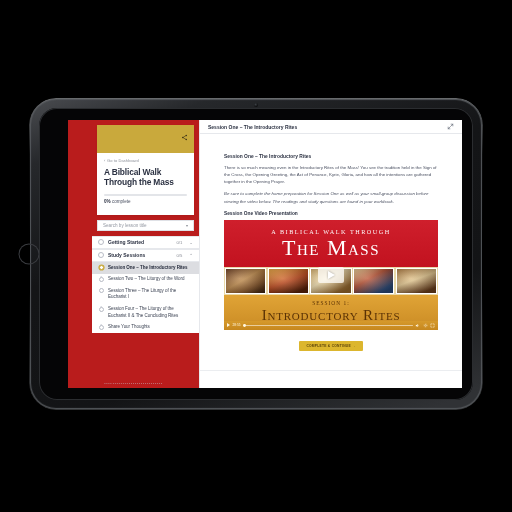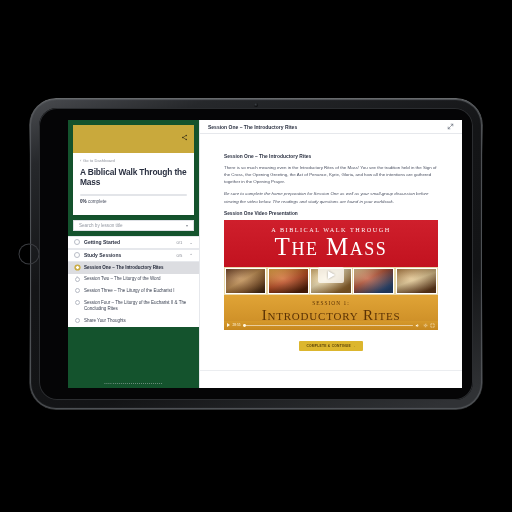--- a/index.html
+++ b/index.html
@@ -49,25 +49,26 @@
     position:absolute; left:38px; top:21px;
     width:394px; height:268px;
     background:#fff;
     overflow:hidden;
     display:flex;
   }
 
   
   .sidebar{
     width:137px; height:100%;
-    background:#14532d;
+    background:#b91c1c;
     display:flex; flex-direction:column;
     font-size:4.6px;
     color:#3b4252;
     position:relative;
+    padding-left:24px;
   }
   .sb-card{
     background:#fff;
     margin:5px 5px 0 5px;
     box-shadow:0 1px 2px rgba(0,0,0,.07);
   }
   .sb-gold{
     height:28px;
     background:#c9a93c;
     position:relative;
@@ -198,21 +199,21 @@
     background:#c9a93c;
     margin-bottom:7px;
   }
   .v-red{
     height:47px; width:100%;
     background:linear-gradient(180deg,#cf1f2c 0%, #c2121f 100%);
     display:flex; flex-direction:column; align-items:center; justify-content:center;
     font-family:"Liberation Serif", serif; color:#fff;
   }
   .v-red .l1{ font-size:6.2px; letter-spacing:1.5px; font-variant:small-caps; text-transform:uppercase; opacity:.97; }
-  .v-red .l2{ font-size:25px; letter-spacing:1.5px; font-variant:small-caps; line-height:1.05; margin-top:1px; }
+  .v-red .l2{ font-size:22px; letter-spacing:1.5px; font-variant:small-caps; line-height:1.05; margin-top:1px; }
   .v-strip{ height:28px; width:100%; display:flex; gap:1.2px; background:#e9d9a8; padding:1px 1px; }
   .thumb{ flex:1; position:relative; overflow:hidden; border:0.6px solid #fff; }
   .th1{ background:linear-gradient(150deg,#6b3a1c,#c08a4a 45%,#8d5a2b 70%,#3a2110); }
   .th2{ background:linear-gradient(160deg,#e8a23a,#c24a1c 50%,#5c2208 85%); }
   .th3{ background:linear-gradient(150deg,#d8b069,#f3e0b0 40%,#9a6b2e 80%); }
   .th4{ background:linear-gradient(150deg,#e6c98f,#b74f30 40%,#2b4a7a 80%); }
   .th5{ background:linear-gradient(160deg,#b07a3c,#e3c68d 45%,#6c3f1c 85%); }
   .thumb::after{
     content:""; position:absolute; inset:0;
     background:radial-gradient(ellipse at 35% 40%, rgba(255,255,255,.22), rgba(0,0,0,.28) 80%);

